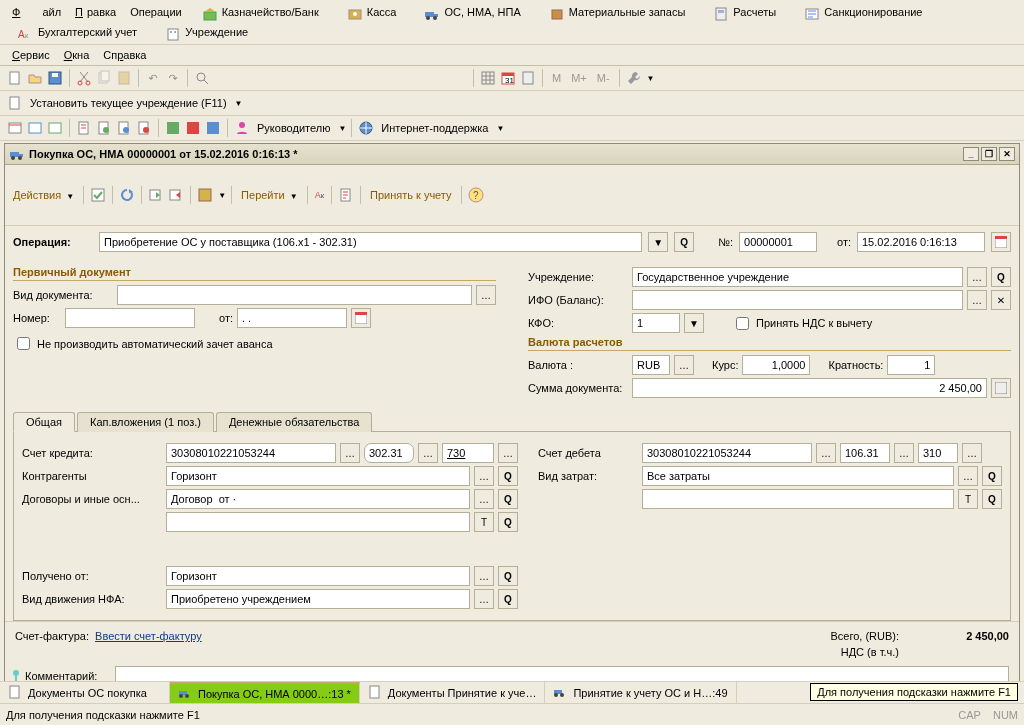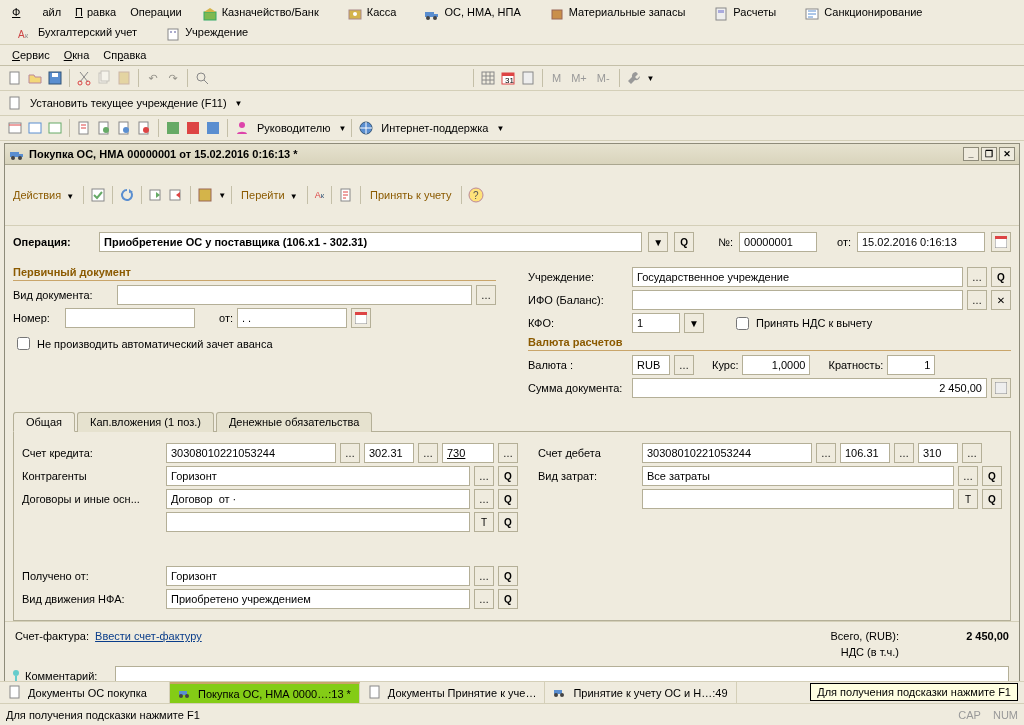--- a/index.html
+++ b/index.html
@@ -463,21 +463,21 @@
     <span class="tb-ico">
         <svg width="16" height="16">
           <circle cx="8" cy="8" r="7" fill="#ffe27a" stroke="#b89"></circle>
           <text x="5" y="12" font-size="10" fill="#555">?</text>
         </svg>
       </span>
   </div>
 
   <div style="padding:6px 8px; display:flex; align-items:center; gap:6px;">
     <span class="lbl" style="font-weight:bold; width:80px">Операция:</span>
-    <input class="inp" style="font-weight: bold;" value="Приобретение ОС у поставщика (106.x1 - 302.31)">
+    <input class="inp" style="font-weight: normal;" value="Приобретение ОС у поставщика (106.x1 - 302.31)">
     <span class="mini-btn">▼</span>
     <span class="mini-btn q-btn">Q</span>
     <span style="width:12px"></span>
     <span>№:</span>
     <input class="inp" style="width: 78px; flex: 0 0 auto;" value="00000001">
     <span style="width:8px"></span>
     <span>от:</span>
     <input class="inp" style="width: 128px; flex: 0 0 auto;" value="15.02.2016 0:16:13">
     <span class="mini-btn">
         <svg width="12" height="12">
@@ -566,21 +566,21 @@
       <div class="tab">Кап.вложения (1 поз.)</div>
       <div class="tab">Денежные обязательства</div>
     </div>
     <div class="tab-body" style="display:flex; gap:20px;">
 
       <div style="flex:1">
         <div class="row">
           <span class="lbl" style="width:140px">Счет кредита:</span>
           <input class="inp" style="width: 170px; flex: 0 0 auto;" value="30308010221053244">
           <span class="mini-btn">…</span>
-          <input class="inp" style="width: 50px; flex: 0 0 auto;" value="302.31">
+          <input class="inp" style="width: 50px; flex: 0 0 auto; border-radius: 7px;" value="302.31">
           <span class="mini-btn">…</span>
           <input class="inp" style="width: 52px; flex: 0 0 auto; text-decoration: underline;" value="730">
           <span class="mini-btn">…</span>
         </div>
         <div class="row">
           <span class="lbl" style="width:140px">Контрагенты</span>
           <input class="inp" value="Горизонт" style="">
           <span class="mini-btn">…</span>
           <span class="mini-btn q-btn">Q</span>
         </div>

